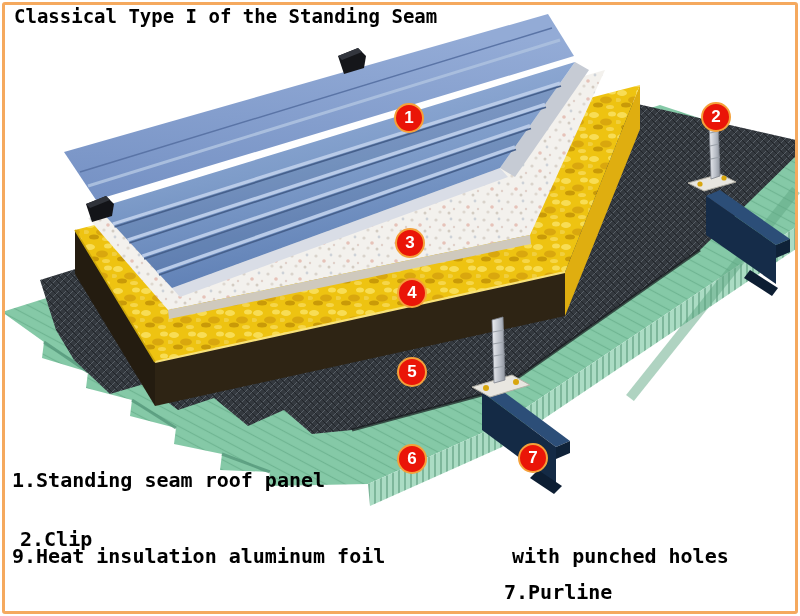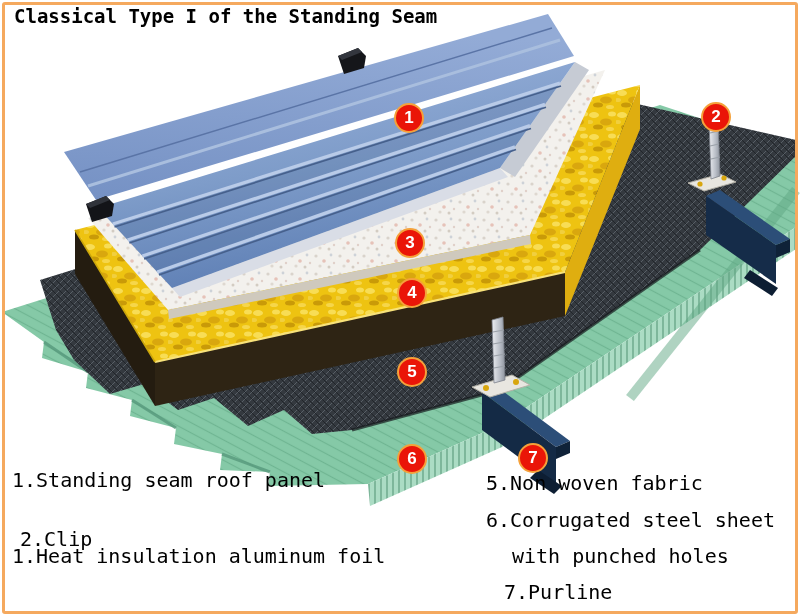--- a/index.html
+++ b/index.html
@@ -3,21 +3,21 @@
 <meta charset="utf-8">
 <style>
   html,body{margin:0;padding:0;background:#fff;}
   #stage{position:relative;width:800px;height:616px;background:#fff;overflow:hidden;
          font-family:"DejaVu Sans Mono", monospace;}
   #frame{position:absolute;left:2px;top:2px;width:790px;height:606px;
          border:3px solid #f5a95e;border-radius:3px;pointer-events:none;z-index:40;}
   #diagram{position:absolute;left:0;top:0;width:800px;height:616px;}
   .title{position:absolute;left:14px;top:5px;font-size:19px;font-weight:bold;color:#000;
          letter-spacing:0px;white-space:nowrap;z-index:30;}
-  .legend-item{position:absolute;font-size:20px;font-weight:normal;color:#000;white-space:nowrap;z-index:30;}
+  .legend-item{position:absolute;font-size:20px;font-weight:bold;color:#000;white-space:nowrap;z-index:30;}
   .li-l1{left:12px;top:468px;} .li-l2{left:20px;top:506px;margin-top:21px;}
   .li-l3{left:12px;top:544px;} .li-l4{left:12px;top:580px;}
   .li-r1{left:486px;top:471px;} .li-r2{left:486px;top:508px;}
   .li-r3{left:512px;top:544px;} .li-r4{left:504px;top:580px;}
   .marker{position:absolute;width:26px;height:26px;border-radius:50%;
           background:#ea1508;border:2px solid #f5a13a;color:#fff;z-index:35;
           font-family:"Liberation Sans",sans-serif;font-weight:bold;font-size:17px;
           line-height:26px;text-align:center;box-sizing:content-box;}
   .m1{left:394px;top:103px;} .m2{left:701px;top:102px;} .m3{left:395px;top:228px;}
   .m4{left:397px;top:278px;} .m5{left:397px;top:357px;} .m6{left:397px;top:444px;}
@@ -167,18 +167,16 @@
   <div class="marker m1">1</div>
   <div class="marker m2">2</div>
   <div class="marker m3">3</div>
   <div class="marker m4">4</div>
   <div class="marker m5">5</div>
   <div class="marker m6">6</div>
   <div class="marker m7">7</div>
 
   <div class="legend-item li-l1">1.Standing seam roof panel</div>
   <div class="legend-item li-l2">2.Clip</div>
-  <div class="legend-item li-l3">1.Heat insulation aluminum foil</div>
-  <div class="legend-item li-r1">5.Non woven fabric</div>
-  <div class="legend-item li-r2">6.Corrugated steel sheet</div>
+  <div class="legend-item li-l3">9.Heat insulation aluminum foil</div>
   <div class="legend-item li-r3">with punched holes</div>
   <div class="legend-item li-r4">7.Purline</div>
 </div>
 
 </body></html>

